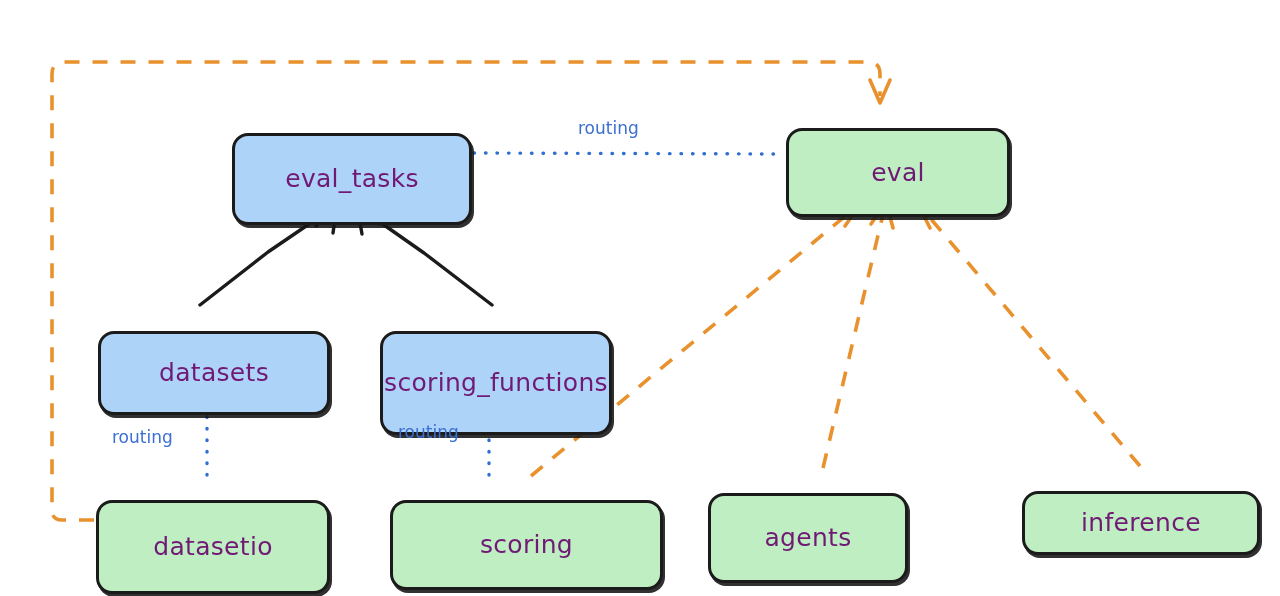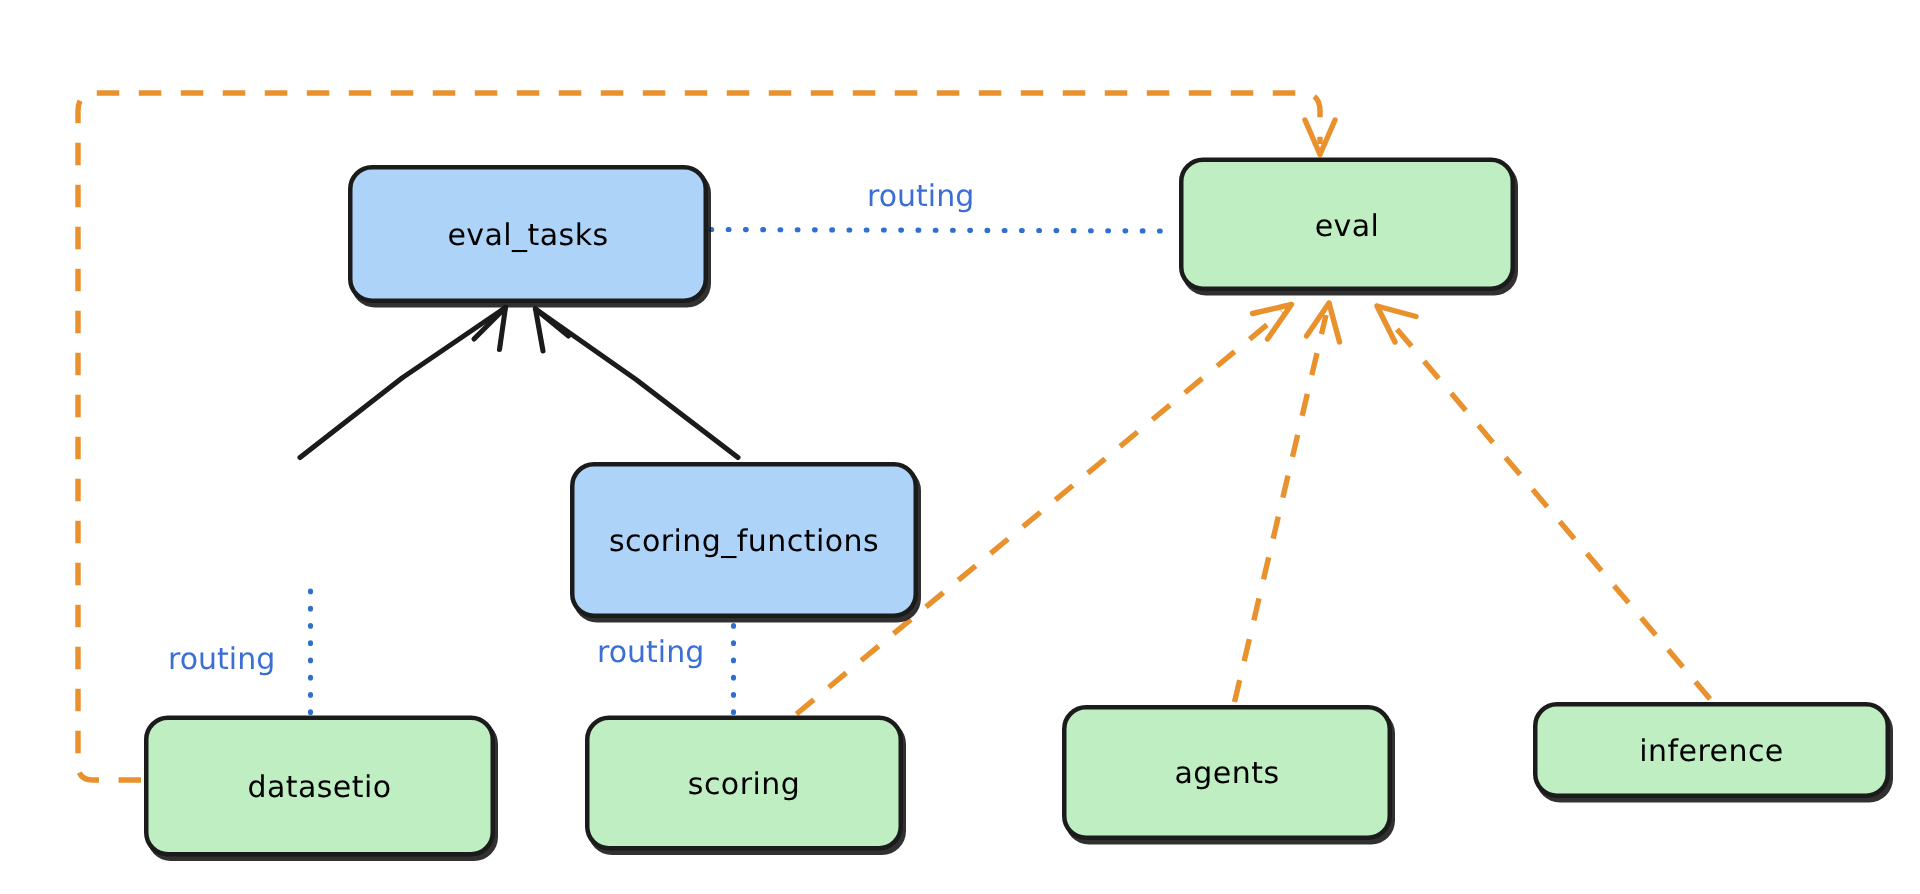--- a/index.html
+++ b/index.html
@@ -26,40 +26,41 @@
     height: 596px;
   }
   .node {
     position: absolute;
     box-sizing: border-box;
     display: flex;
     align-items: center;
     justify-content: center;
     border: 3px solid #1b1b1b;
     border-radius: 16px;
-    color: #000000;
+    color: #701a75;
     font-family: "DejaVu Sans", sans-serif;
-    font-size: 20px;
+    font-size: 25px;
     letter-spacing: 0.3px;
     text-align: center;
     line-height: 1.2;
     box-shadow: 2px 3px 0 rgba(20,20,20,0.88);
     z-index: 3;
+    margin-top: 23px;
   }
   .node.api {
     background: #aed3f8;
   }
   .node.provider {
     background: #bfeec2;
   }
   .edge-label {
     position: absolute;
     color: #3b6fd4;
     font-family: "DejaVu Sans", sans-serif;
-    font-size: 20px;
+    font-size: 17px;
     white-space: nowrap;
     z-index: 4;
   }
 </style>
 </head>
 <body>
 
 <div id="canvas">
 
   <svg id="edge-layer" viewBox="0 0 1280 596" xmlns="http://www.w3.org/2000/svg">
@@ -108,34 +109,37 @@
   </svg>
 
   <div class="node api" style="left:232px; top:110px; width:240px; height:92px;">
     <span>eval_tasks</span>
   </div>
 
   <div class="node provider" style="left:786px; top:105px; width:224px; height:89px;">
     <span>eval</span>
   </div>
 
+  <div class="node api" style="left:98px; top:308px; width:232px; height:84px;">
+    <span>datasets</span>
+  </div>
 
   <div class="node api" style="left:380px; top:308px; width:232px; height:104px;">
     <span>scoring_functions</span>
   </div>
 
   <div class="node provider" style="left:96px; top:477px; width:234px; height:94px;">
     <span>datasetio</span>
   </div>
 
-  <div class="node provider" style="left:390px; top:477px; width:212px; height:90px;">
+  <div class="node provider" style="left:390px; top:477px; width:273px; height:90px;">
     <span>scoring</span>
   </div>
 
-  <div class="node provider" style="left:708px; top:470px; width:220px; height:90px;border-radius:16px;">
+  <div class="node provider" style="left:708px; top:470px; width:200px; height:90px;border-radius:16px;">
     <span>agents</span>
   </div>
 
   <div class="node provider" style="left:1022px; top:468px; width:238px; height:64px;">
     <span>inference</span>
   </div>
 
   <div class="edge-label" style="left:578px; top:118px;">routing</div>
 
   <div class="edge-label" style="left:112px; top:427px;">routing</div>

